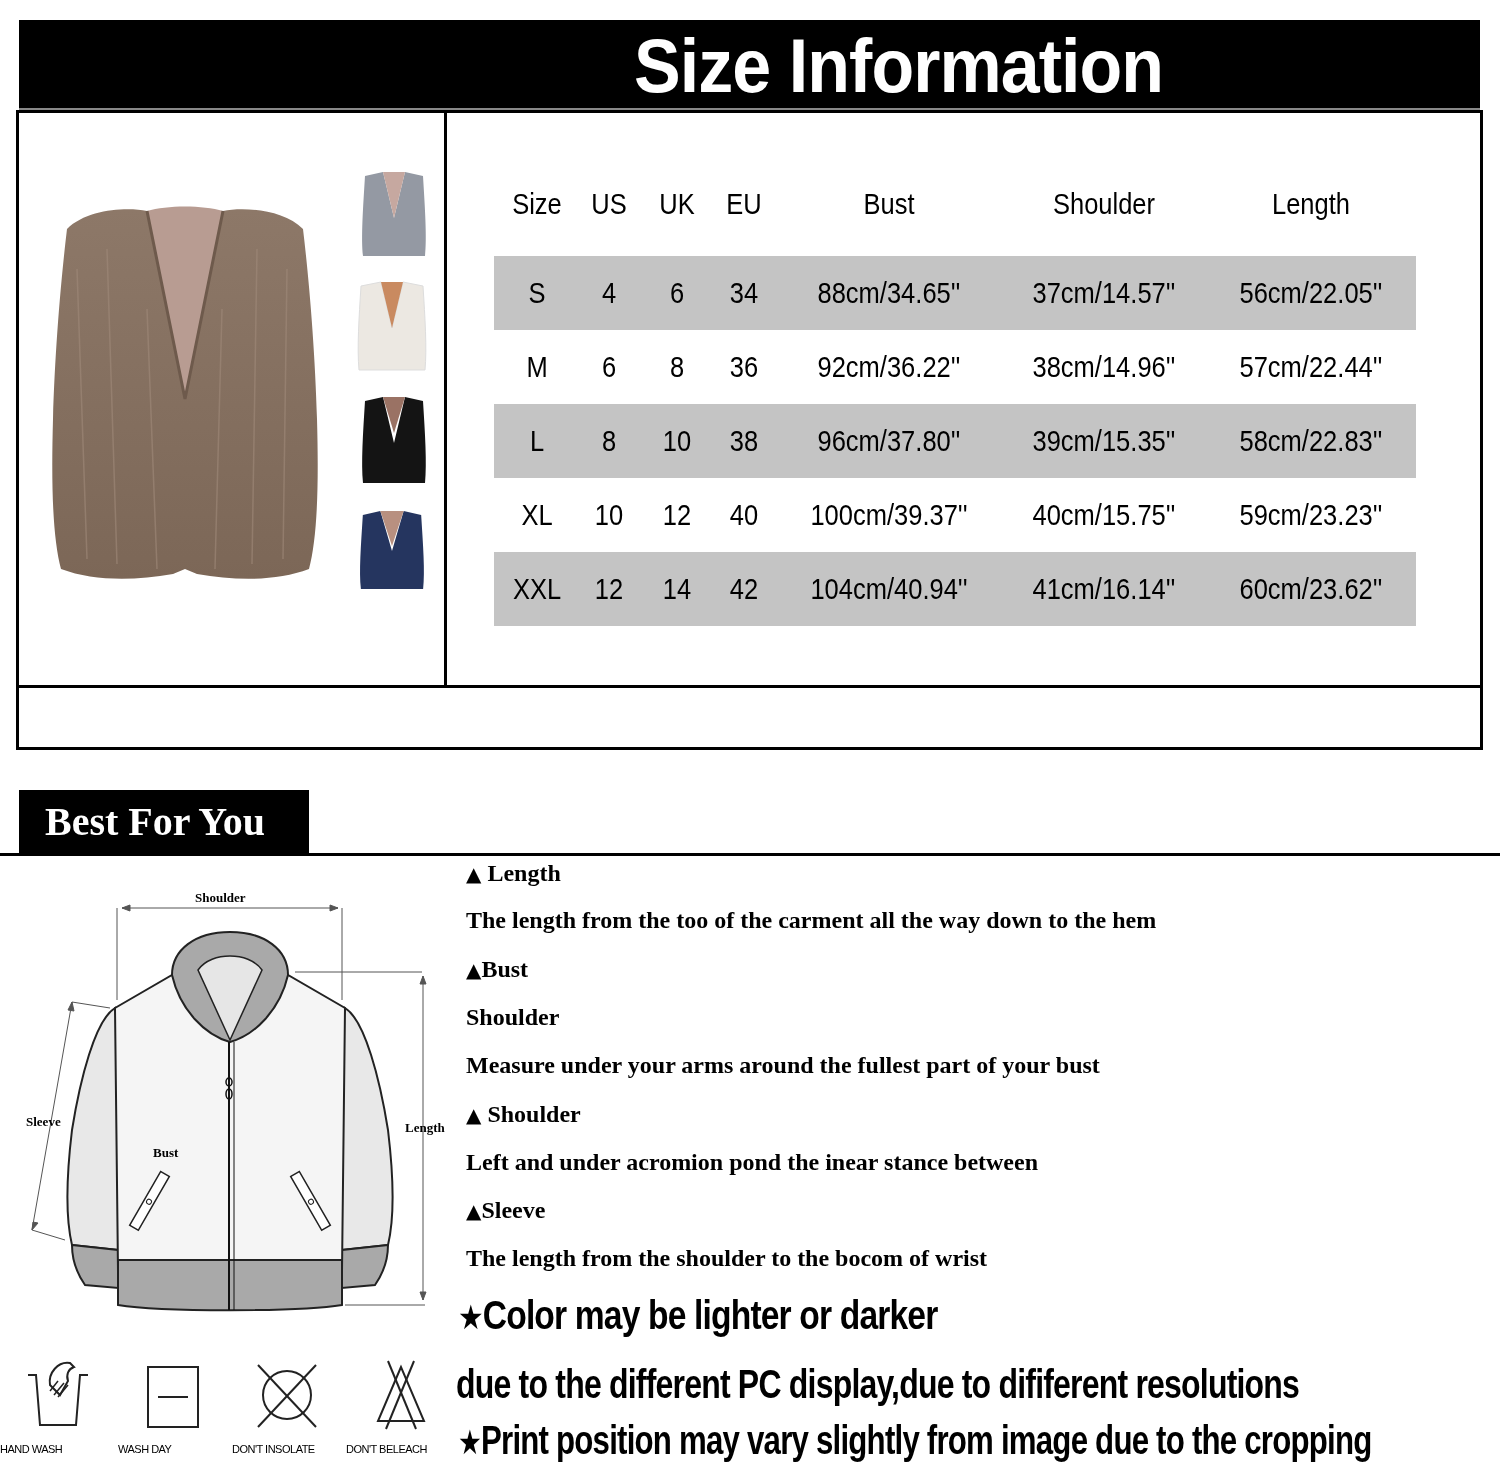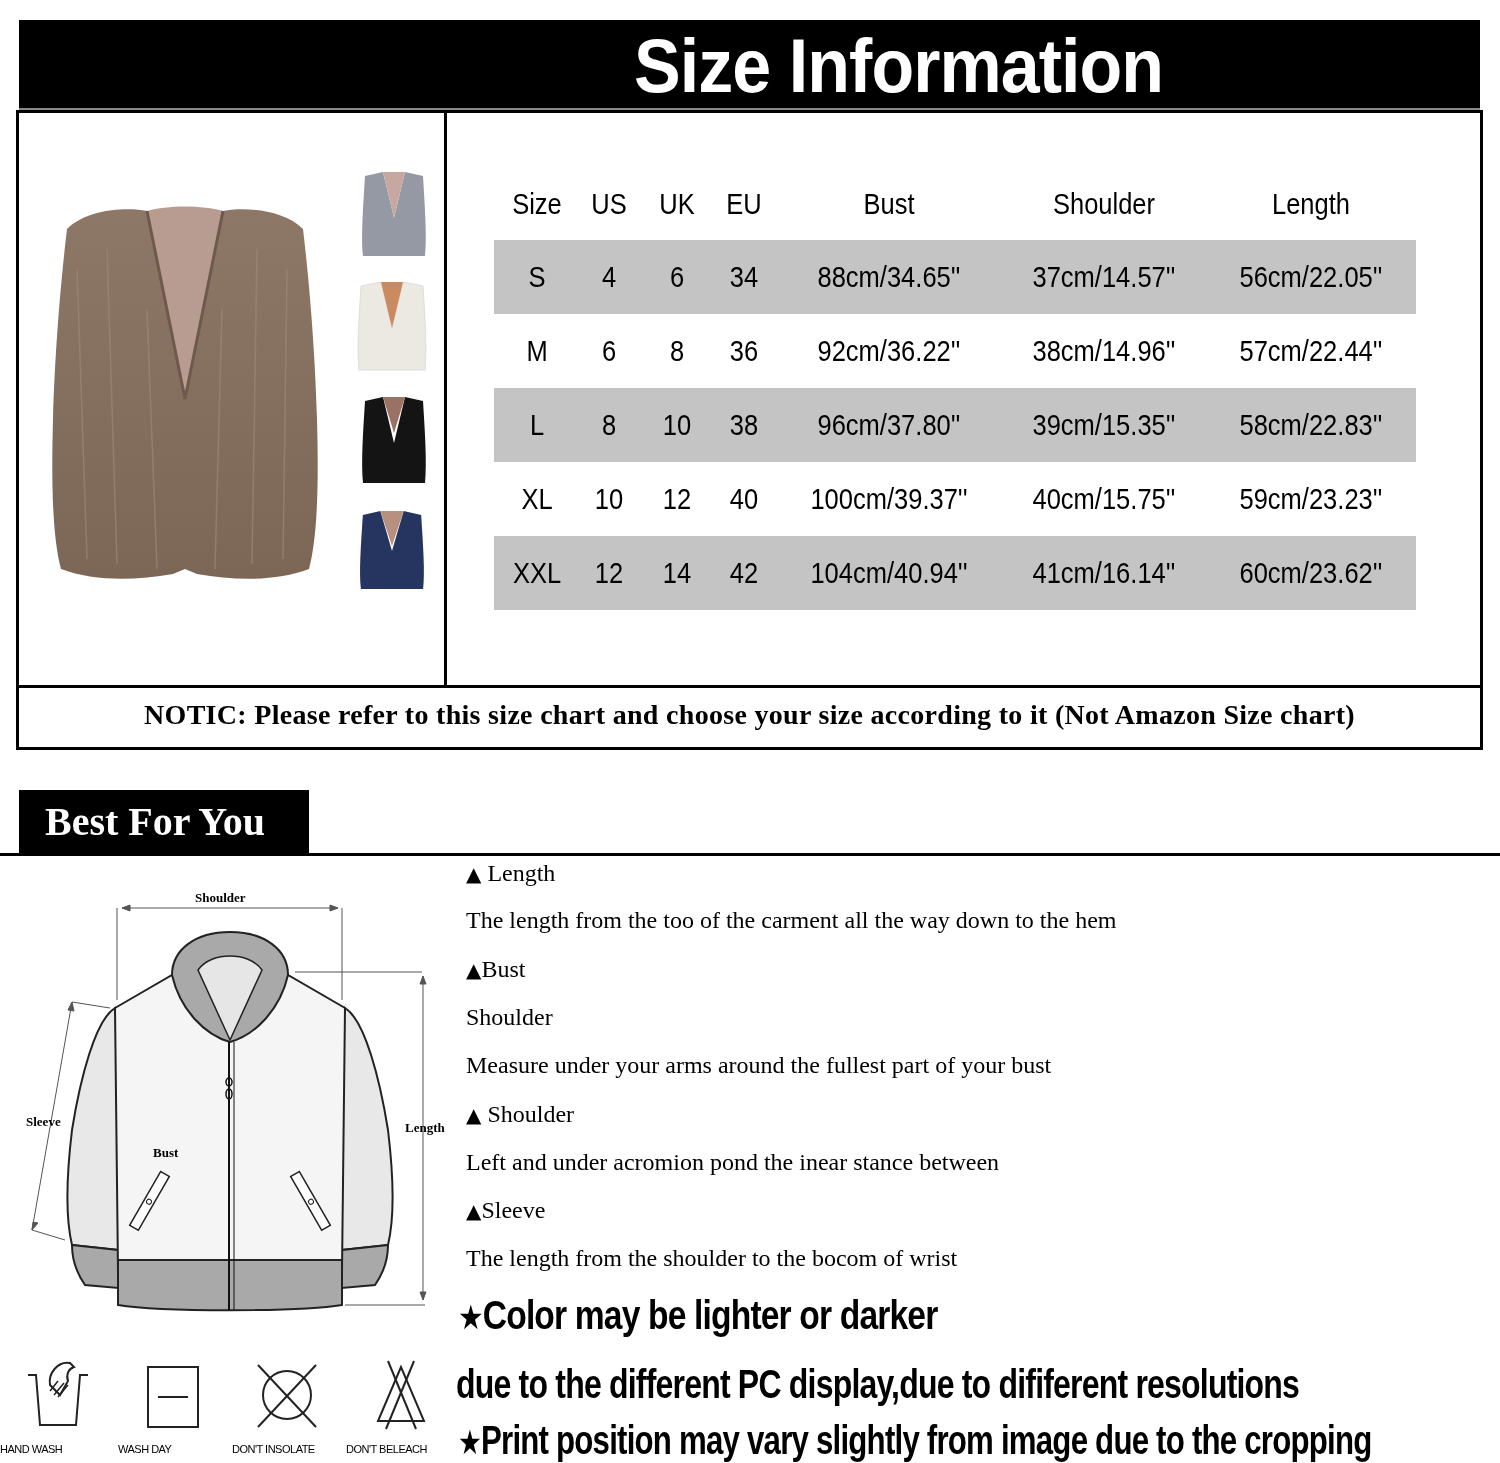--- a/index.html
+++ b/index.html
@@ -41,21 +41,21 @@
   }
   .size-row.shaded { background: #c4c4c4; }
   .size-row .cell { position: absolute; text-align: center; white-space: nowrap; transform: scaleX(0.85); }
   .c0 { left: 0; width: 86px; }
   .c1 { left: 80px; width: 70px; }
   .c2 { left: 148px; width: 70px; }
   .c3 { left: 214px; width: 72px; }
   .c4 { left: 290px; width: 210px; }
   .c5 { left: 505px; width: 210px; }
   .c6 { left: 712px; width: 210px; }
-  .size-header { height: 72px; margin-bottom: 0; }
+  .size-header { height: 72px; margin-bottom: 16px; }
 
   .notice {
     position: absolute; left: 0; top: 586px; width: 100%; text-align: center;
     font-family: "Liberation Serif", serif; font-weight: bold; font-size: 28px;
     letter-spacing: 0.3px; white-space: nowrap;
   }
 
   .best-tab {
     position: absolute; left: 19px; top: 790px; width: 290px; height: 64px;
     background: #000;
@@ -73,21 +73,21 @@
   .care-icons { position: absolute; left: 0; top: 1355px; width: 460px; height: 108px; }
   .care-item { position: absolute; top: 0; width: 110px; text-align: left; }
   .care-item svg { display: block; margin: 0 auto; }
   .care-item .care-label {
     position: absolute; left: 0; width: 100%; top: 88px; font-size: 11px; letter-spacing: -0.5px;
   }
 
   .guide { position: absolute; left: 466px; top: 860px; width: 1030px; }
   .guide-line {
     position: absolute; left: 0; white-space: nowrap;
-    font-family: "Liberation Serif", serif; font-weight: normal; font-size: 24px;
+    font-family: "Liberation Serif", serif; font-weight: bold; font-size: 24px;
   }
   .guide-line.heading .tri { font-family: "DejaVu Sans", sans-serif; font-size: 20px; margin-right: 6px; }
   .guide-line.heading .tri.tight { margin-right: 0; }
 
   .disclaimer {
     position: absolute; left: 456px; white-space: nowrap;
     font-family: "Liberation Sans Narrow", "Liberation Sans", sans-serif; font-weight: bold; font-size: 40px;
     transform-origin: left top; letter-spacing: -1px;
   }
   .disclaimer .star { font-family: "DejaVu Sans", sans-serif; font-size: 34px; }
@@ -190,21 +190,20 @@
       <span class="cell c0">XXL</span>
       <span class="cell c1">12</span>
       <span class="cell c2">14</span>
       <span class="cell c3">42</span>
       <span class="cell c4">104cm/40.94''</span>
       <span class="cell c5">41cm/16.14''</span>
       <span class="cell c6">60cm/23.62''</span>
     </div>
   </div>
 
-  <div class="notice">NOTIC: Please refer to this size chart and choose your size according to it (Not Amazon Size chart)</div>
 </div>
 
 <div class="best-tab">
   <div class="label">Best For You</div>
 </div>
 <div class="best-rule"></div>
 
 <div class="diagram">
   <svg width="460" height="440" viewBox="0 0 460 440">
     <g fill="none" stroke="#555" stroke-width="1">

